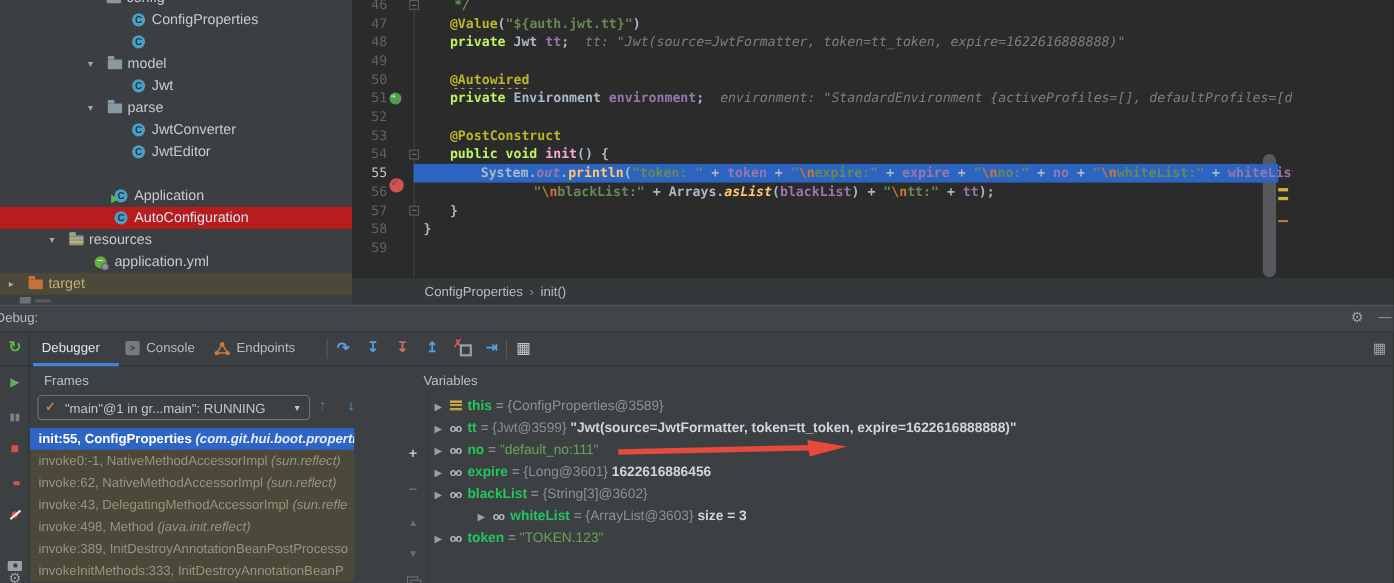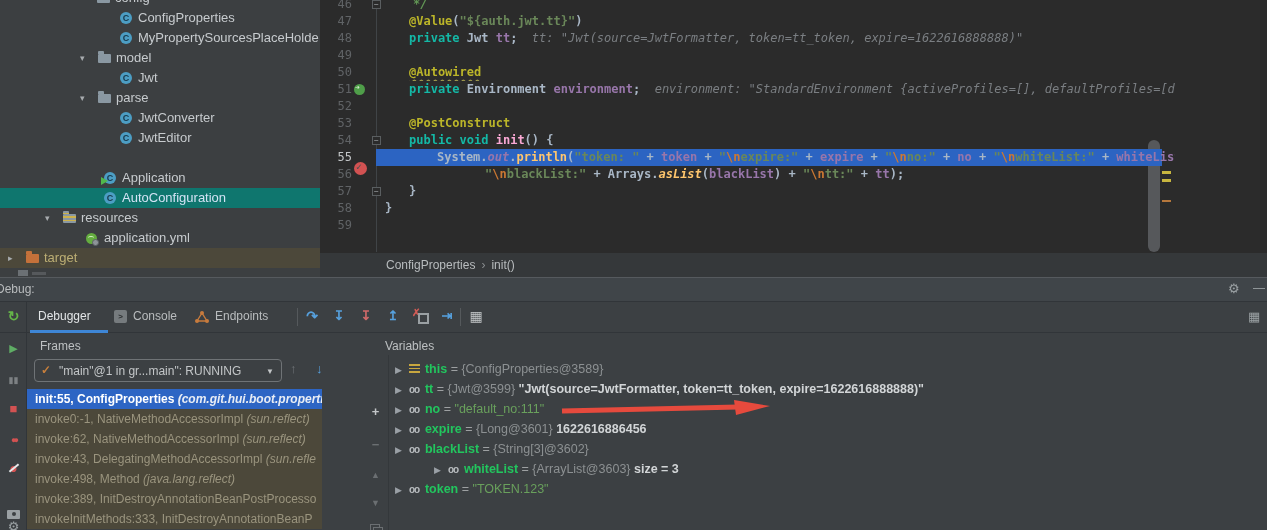--- a/index.html
+++ b/index.html
@@ -4,21 +4,21 @@
 <style>
   * { margin:0; padding:0; box-sizing:border-box; }
   body { background:#1e1e1e; font-family:"Liberation Sans", sans-serif; }
   #app { position:relative; width:1267px; height:530px; background:#2b2b2b; overflow:hidden;
          font-family:"Liberation Sans", sans-serif; }
   .abs { position:absolute; }
 
   
   #project { position:absolute; left:0; top:0; width:320px; height:277px; background:#3c3f41; overflow:hidden; }
   .trow { position:absolute; left:0; width:320px; height:20px; line-height:20px; font-size:13px; color:#c7cbce; white-space:nowrap; }
-  .trow.sel { background:#0f766e; }
+  .trow.sel { background:#b91c1c; }
   .trow.sel .tlabel { color:#d3e3f5; }
   .trow.exc { background:#4c483a; }
   .trow.exc .tlabel { color:#bcae74; }
   .tarr { position:absolute; top:0; font-size:9px; color:#a7abae; }
   .tlabel { position:absolute; top:0; }
   .tic { position:absolute; top:4px; width:13px; height:12px; }
   
   .i-class, .i-mainclass { border-radius:50%; background:#4c9ec4; width:12px; height:12px; }
   .i-class::before, .i-mainclass::before { content:"C"; display:block; text-align:center; font-size:9px; font-weight:bold; color:#17384a; line-height:12px; }
   .i-mainclass::after { content:""; position:absolute; left:-3px; top:5px; border-left:7px solid #51b84c; border-top:4px solid transparent; border-bottom:4px solid transparent; }
@@ -38,21 +38,21 @@
   .lnum.cur { color:#c3c6c8; }
   .gico { position:absolute; left:34px; }
   .bp { width:13px; height:13px; border-radius:50%; background:#d25252; position:relative; }
   .bp::before { content:"✓"; position:absolute; left:2px; top:-1px; font-size:10px; color:#50504f; font-weight:bold; }
   .bean { width:11px; height:11px; border-radius:50%; background:#4f9e49; position:relative; }
   .bean::before { content:"➔"; position:absolute; left:1px; top:-1px; font-size:8px; color:#d9efd4; }
   .fold { position:absolute; left:52px; width:9px; height:9px; border:1px solid #5a5e60; background:#2b2b2b; color:#9a9ea1; font-size:8px; line-height:7px; text-align:center; z-index:3; }
   .foldline { position:absolute; left:56px; top:0; width:1px; height:252px; background:#404447; }
   .cline { position:absolute; left:65px; width:790px; height:17px; line-height:17px; font-size:12px; font-weight:bold; white-space:pre; overflow:hidden; z-index:2; }
   .hl-line { position:absolute; left:56px; width:786px; height:17px; background:#2c64c2; z-index:1; }
-  .seg.kw{color:#14b8a6} .seg.an{color:#bbb529} .seg.st{color:#6a8759} .seg.esc{color:#cc7832}
+  .seg.kw{color:#bef264} .seg.an{color:#bbb529} .seg.st{color:#6a8759} .seg.esc{color:#cc7832}
   .seg.fd{color:#9876aa} .seg.ty{color:#a9b7c6} .seg.mc{color:#ffc66d} .seg.md{color:#f9a8d4}
   .seg.sf{color:#9876aa;font-style:italic} .seg.pl{color:#a9b7c6} .seg.cm{color:#629755;font-style:italic}
   .seg.hint{color:#7a7e82;font-style:italic;font-weight:normal}
   .seg.it{font-style:italic}
   .seg.wavy{text-decoration:underline wavy #a8a14f; text-underline-offset:3px;}
   
   #scrollthumb { position:absolute; left:828px; top:140px; width:12px; height:112px; border-radius:6px; background:rgba(140,145,150,.45); }
   .stripe { position:absolute; left:842px; width:9px; }
 
   
@@ -158,21 +158,20 @@
         <div class="trow" style="top: -12px;">
           <div class="tic i-folder" style="left: 97px;"></div>
           <div class="tlabel" style="left: 115px;">config</div>
         </div>
         <div class="trow" style="top: 8px;">
           <div class="tic i-class" style="left: 120px;"></div>
           <div class="tlabel" style="left: 138px;">ConfigProperties</div>
         </div>
         <div class="trow" style="top: 28px;">
           <div class="tic i-class" style="left: 120px;"></div>
-          <div class="tlabel" style="left: 138px;">MyPropertySourcesPlaceHolde</div>
         </div>
         <div class="trow" style="top: 48px;">
           <div class="tarr" style="left: 80px;">▾</div>
           <div class="tic i-folder" style="left: 98px;"></div>
           <div class="tlabel" style="left: 116px;">model</div>
         </div>
         <div class="trow" style="top: 68px;">
           <div class="tic i-class" style="left: 120px;"></div>
           <div class="tlabel" style="left: 138px;">Jwt</div>
         </div>
@@ -324,21 +323,21 @@
         <span class="dd">▼</span>
       </div>
       <span id="fUp">↑</span>
       <span id="fDown">↓</span>
       <div id="fFilter"></div>
       <div id="framelist">
           <div class="frow fsel" style="top: 56px;"><span>init:55, ConfigProperties </span><span class="pkg">(com.git.hui.boot.properties</span></div>
           <div class="frow libbg" style="top: 76px;"><span>invoke0:-1, NativeMethodAccessorImpl </span><span class="pkg">(sun.reflect)</span></div>
           <div class="frow libbg" style="top: 96px;"><span>invoke:62, NativeMethodAccessorImpl </span><span class="pkg">(sun.reflect)</span></div>
           <div class="frow libbg" style="top: 116px;"><span>invoke:43, DelegatingMethodAccessorImpl </span><span class="pkg">(sun.refle</span></div>
-          <div class="frow libbg" style="top: 136px;"><span>invoke:498, Method </span><span class="pkg">(java.lang.reflect)</span></div>
+          <div class="frow libbg" style="top: 136px;"><span>invoke:498, Method </span><span class="pkg">(java.init.reflect)</span></div>
           <div class="frow libbg" style="top: 156px;"><span>invoke:389, InitDestroyAnnotationBeanPostProcesso</span><span class="pkg"></span></div>
           <div class="frow libbg" style="top: 176px;"><span>invokeInitMethods:333, InitDestroyAnnotationBeanP</span><span class="pkg"></span></div>
         </div>
     </div>
 
     <div id="vars">
       <span id="varsTitle">Variables</span>
       <div id="vtools">
         <span class="vtic v-add" style="top:49px;">+</span>
         <span class="vtic v-remove" style="top:82px;">−</span>

